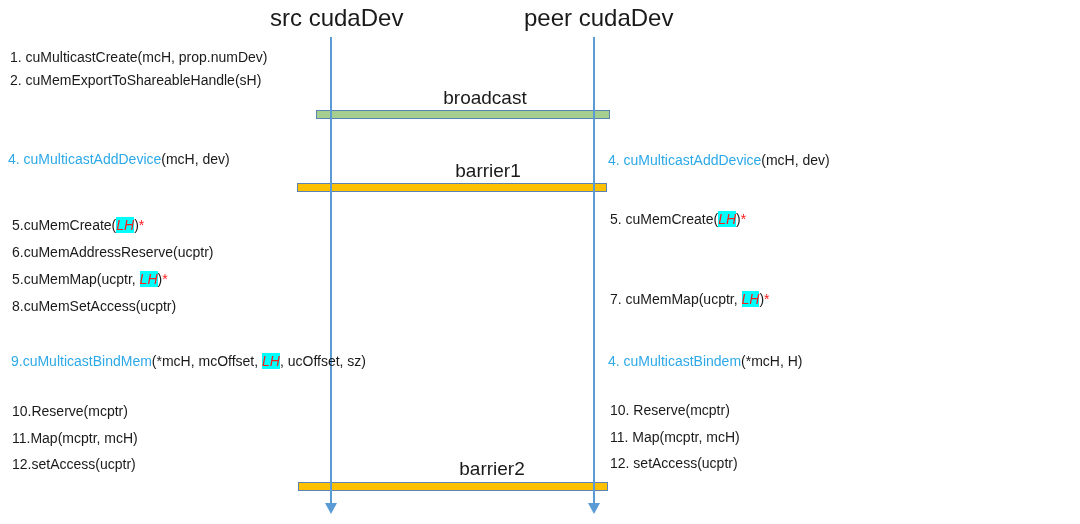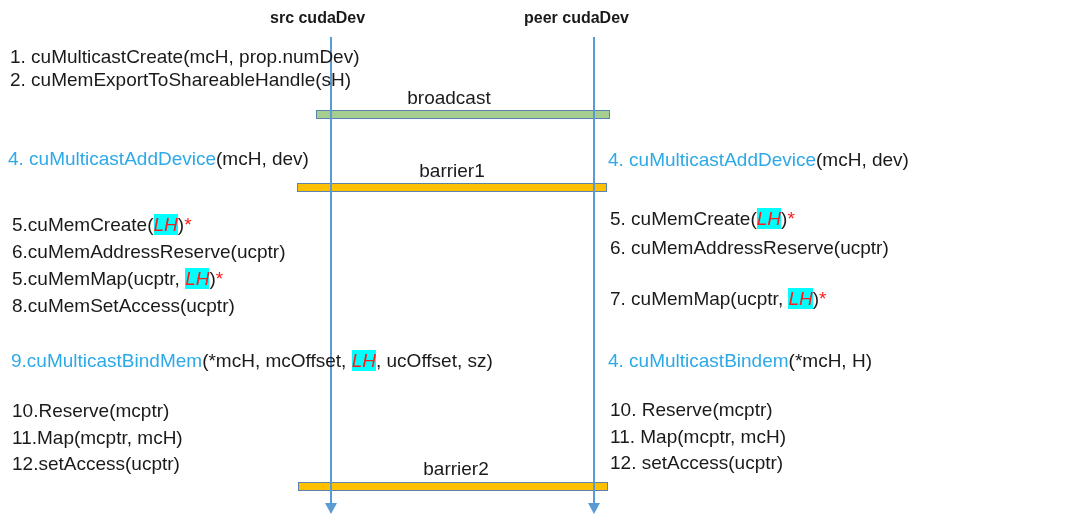--- a/index.html
+++ b/index.html
@@ -11,38 +11,38 @@
     --bar-border:#5b83b0;
     --broadcast-fill:#a6ce8e;
     --barrier-fill:#ffc000;
   }
   html,body{margin:0;padding:0;background:#ffffff;}
   .canvas{
     position:relative;width:1080px;height:524px;background:#ffffff;overflow:hidden;
     font-family:"Liberation Sans",sans-serif;
   }
   .actor{
-    position:absolute;font-size:16px;font-weight:bold;color:var(--text-black);
+    position:absolute;font-size:24px;font-weight:normal;color:var(--text-black);
     white-space:nowrap;line-height:22px;
   }
   .lifeline{position:absolute;width:2px;background:var(--lifeline-blue);}
   .arrowhead{
     position:absolute;width:0;height:0;
     border-left:6px solid transparent;border-right:6px solid transparent;
     border-top:11px solid var(--lifeline-blue);
   }
   .syncbar{position:absolute;height:9px;box-sizing:border-box;border:1px solid var(--bar-border);}
   .syncbar.broadcast{background:var(--broadcast-fill);}
   .syncbar.barrier{background:var(--barrier-fill);}
   .bar-label{
     position:absolute;transform:translateX(-50%);font-size:19px;color:var(--text-black);
-    white-space:nowrap;line-height:21px;
+    white-space:nowrap;line-height:21px;margin-left:36px;
   }
   .step{
-    position:absolute;font-size:19px;color:var(--text-black);
+    position:absolute;font-size:14px;color:var(--text-black);
     white-space:nowrap;line-height:22px;
   }
   .seg-k{color:var(--text-black);}
   .seg-b{color:var(--call-blue);}
   .seg-h{color:var(--highlight-red);background:var(--highlight-cyan);font-style:italic;}
   .seg-r{color:var(--highlight-red);}
 </style>
 </head>
 <body>
 
@@ -71,20 +71,19 @@
   <div class="step" style="left:12px;top:241px;"><span class="seg-k">6.cuMemAddressReserve(ucptr)</span></div>
   <div class="step" style="left:12px;top:268px;"><span class="seg-k">5.cuMemMap(ucptr, </span><span class="seg-h">LH</span><span class="seg-k">)</span><span class="seg-r">*</span></div>
   <div class="step" style="left:12px;top:295px;"><span class="seg-k">8.cuMemSetAccess(ucptr)</span></div>
   <div class="step" style="left:11px;top:350px;"><span class="seg-b">9.cuMulticastBindMem</span><span class="seg-k">(*mcH, mcOffset, </span><span class="seg-h">LH</span><span class="seg-k">, ucOffset, sz)</span></div>
   <div class="step" style="left:12px;top:400px;"><span class="seg-k">10.Reserve(mcptr)</span></div>
   <div class="step" style="left:12px;top:427px;"><span class="seg-k">11.Map(mcptr, mcH)</span></div>
   <div class="step" style="left:12px;top:453px;"><span class="seg-k">12.setAccess(ucptr)</span></div>
 
   <div class="step" style="left:608px;top:149px;"><span class="seg-b">4. cuMulticastAddDevice</span><span class="seg-k">(mcH, dev)</span></div>
   <div class="step" style="left:610px;top:208px;"><span class="seg-k">5. cuMemCreate(</span><span class="seg-h">LH</span><span class="seg-k">)</span><span class="seg-r">*</span></div>
-  <div class="step" style="left:610px;top:237px;"><span class="seg-k">6. cuMemAddressReserve(ucptr)</span></div>
   <div class="step" style="left:610px;top:264px;margin-top:24px;"><span class="seg-k">7. cuMemMap(ucptr, </span><span class="seg-h">LH</span><span class="seg-k">)</span><span class="seg-r">*</span></div>
   <div class="step" style="left:608px;top:350px;"><span class="seg-b">4. cuMulticastBindem</span><span class="seg-k">(*mcH, H)</span></div>
   <div class="step" style="left:610px;top:399px;"><span class="seg-k">10. Reserve(mcptr)</span></div>
   <div class="step" style="left:610px;top:426px;"><span class="seg-k">11. Map(mcptr, mcH)</span></div>
   <div class="step" style="left:610px;top:452px;"><span class="seg-k">12. setAccess(ucptr)</span></div>
 
 </div>
 
 </body></html>

